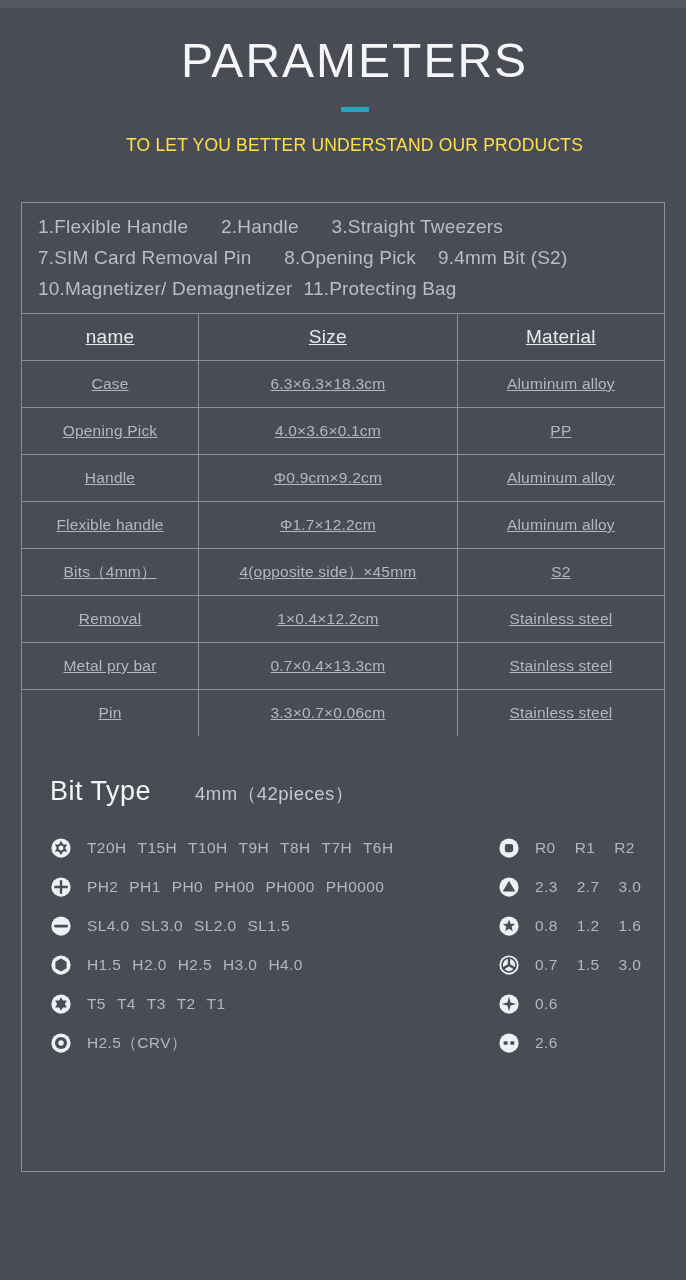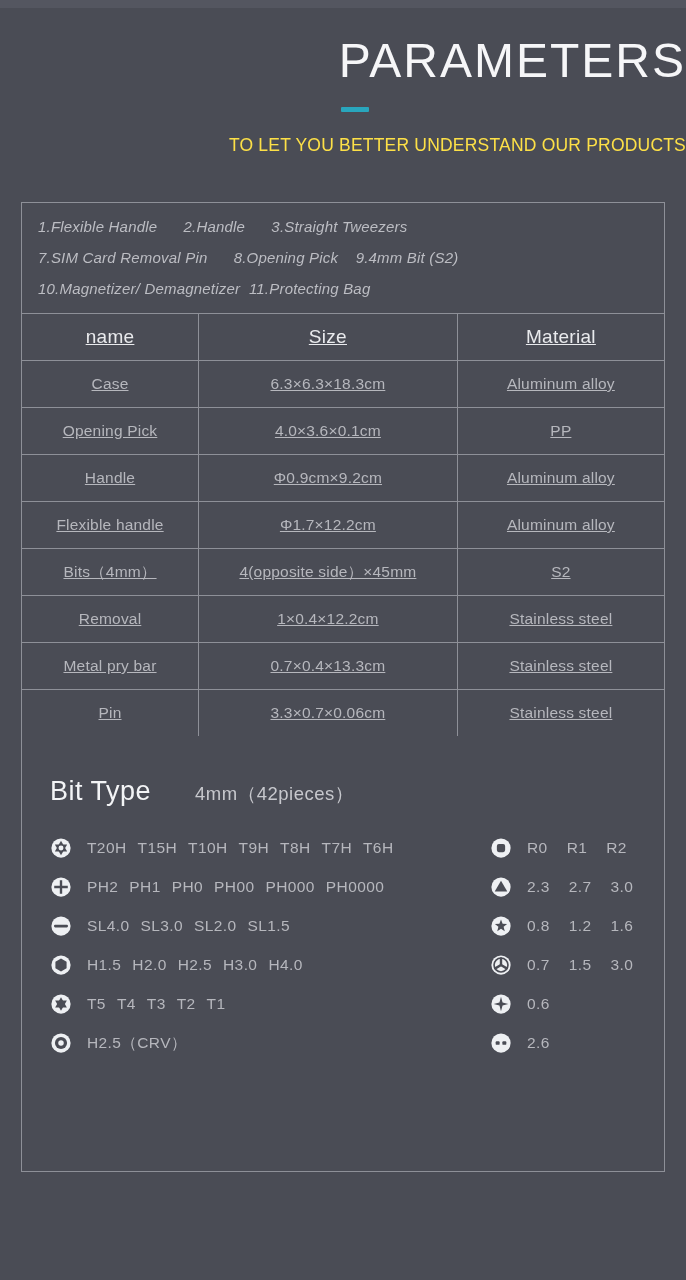--- a/index.html
+++ b/index.html
@@ -4,63 +4,63 @@
 <style>
   html,body { margin:0; padding:0; background:#3a3c44; }
   .page {
     position:relative; width:686px; height:1280px; overflow:hidden;
     background:#4a4c55; font-family:"Liberation Sans", sans-serif;
     margin:0 auto;
   }
   .top-strip { position:absolute; top:0; left:0; right:0; height:8px; background:#545660; }
 
   
-  .hero { position:relative; text-align:right; padding-top:36px;padding-left:23px; }
+  .hero { position:relative; text-align:center; padding-top:36px;padding-left:23px; }
   .hero-title {
     margin:0; font-size:48px; line-height:1.05; font-weight:400;
     color:#f6f6f8; letter-spacing:2px;
   }
   .accent-dash { width:28px; height:5px; margin:21px auto 0; border-radius:1px; }
   .hero-subtitle {
     margin:23px 0 0; font-size:17.5px; font-weight:400;
     color:#fde047; letter-spacing:0.2px;
   }
 
   
   .content-box {
     position:absolute; left:21px; top:202px; width:644px; height:970px;
     box-sizing:border-box; border:1px solid #8e9098;
   }
 
   
   .components-list { border-bottom:1px solid #8e9098; padding:8px 16px 9px; }
   .components-line {
-    font-size:15px; line-height:31px; color:#bcbdc3;
-    white-space:pre; letter-spacing:0.2px;font-style:italic;
+    font-size:19px; line-height:31px; color:#bcbdc3;
+    white-space:pre; letter-spacing:0.2px;
   }
 
   
   .spec-table {
     width:100%; border-collapse:collapse; table-layout:fixed; border:hidden;
   }
   .spec-table th, .spec-table td {
     border:1px solid #8e9098; height:46px; text-align:center;
     vertical-align:middle; padding:0 6px; overflow:hidden;text-decoration:underline;
   }
   .spec-table th { font-size:19px; font-weight:400; color:#e9eaed; letter-spacing:0.3px; }
   .spec-table td { font-size:15.5px; color:#b6b7bd; letter-spacing:0.2px; }
 
   
   .bit-type { padding:40px 28px 0; }
   .bit-head { display:flex; align-items:baseline; gap:44px; margin-bottom:30px; }
   .bit-title { font-size:27px; color:#f3f4f6; letter-spacing:0.5px; }
   .bit-note  { font-size:18.5px; color:#c7c8cd; letter-spacing:0.5px; }
 
   .bit-rows { display:flex; flex-direction:column; gap:17px; }
-  .bit-row  { display:flex; align-items:center; }
+  .bit-row  { display:flex; align-items:center;gap:8px; }
   .bit-cell { display:flex; align-items:center; }
   .bit-cell.left  { flex:0 0 440px; }
   .bit-cell.right { flex:1 1 auto; }
   .bit-icon { width:22px; height:22px; display:inline-flex; flex:0 0 22px; margin-right:15px; }
   .bit-icon svg { width:22px; height:22px; display:block; }
   .bit-values { display:flex; align-items:baseline; }
   .bit-cell.left  .bit-values { gap:11px; }
   .bit-cell.right .bit-values { gap:19px; }
   .bit-value { font-size:15.5px; color:#b6b7bd; letter-spacing:0.4px; white-space:nowrap; }
 </style>

